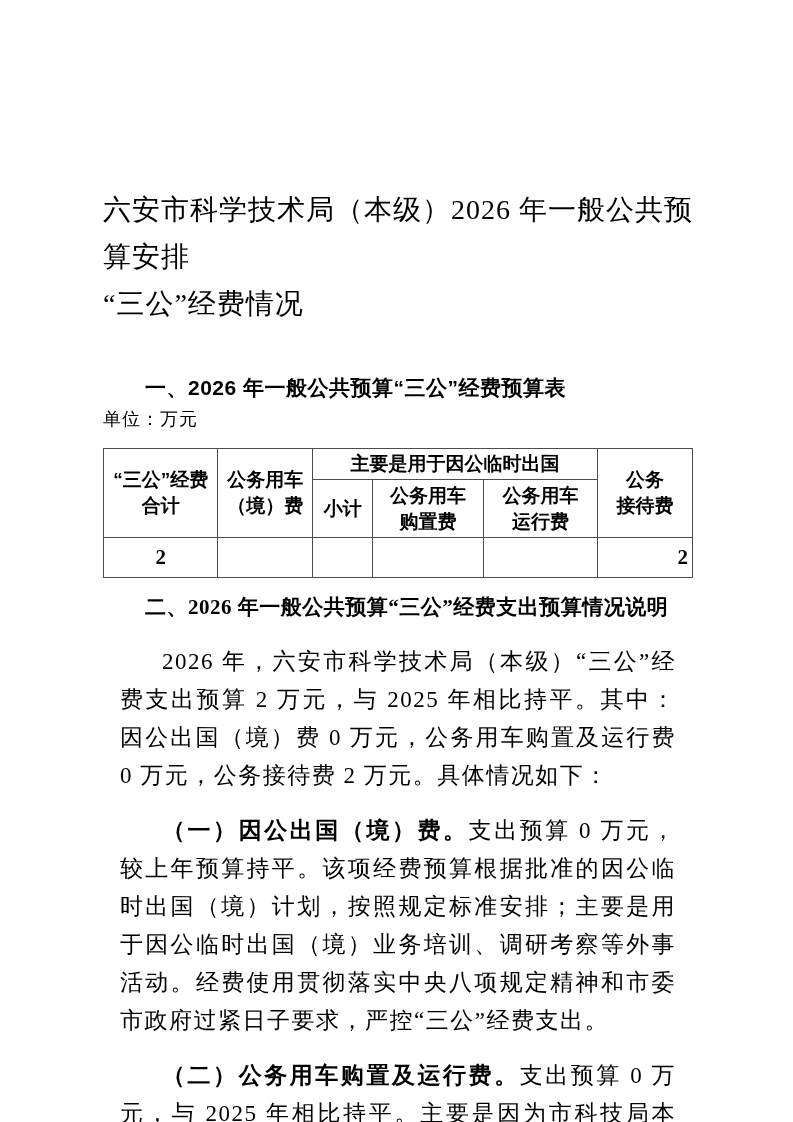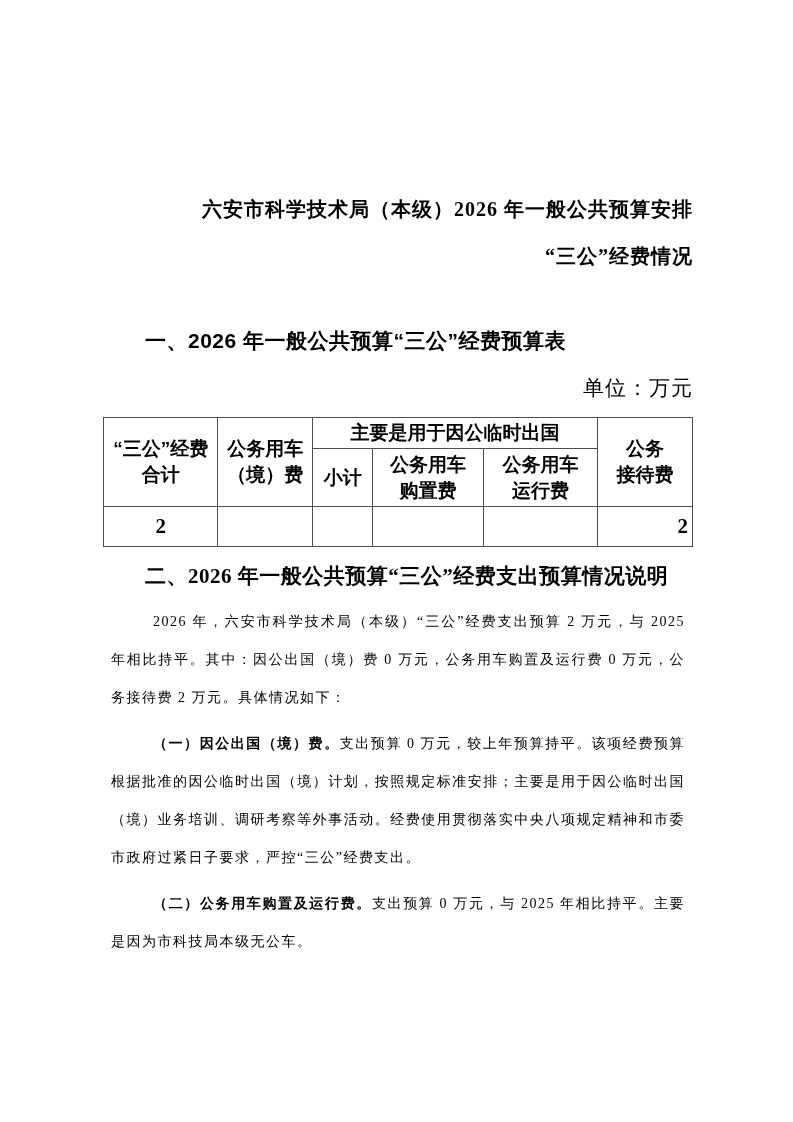--- a/index.html
+++ b/index.html
@@ -12,45 +12,44 @@
     width: 793px;
     height: 1122px;
     background: #ffffff;
     box-sizing: border-box;
     padding: 186px 100px 0 103px;
     color: #000000;
     font-family: "Liberation Serif", "DejaVu Serif", serif;
     overflow: hidden;
   }
   .doc-title {
-    font-size: 20px;
-    font-weight: bold;
+    font-size: 28px;
+    font-weight: normal;
     line-height: 47px;
-    text-align: right;
+    text-align: left;
     letter-spacing: 1px;
   }
   .sec-heading {
     margin: 0;
     margin-top: 42px;
     font-size: 21px;
     font-weight: bold;
     line-height: 38px;
     text-indent: 42px;
     font-family: "Liberation Sans", "DejaVu Sans", sans-serif;
     letter-spacing: 0.5px;
   }
   .sec-heading.second {
     margin-top: 2px;
     font-family: "Liberation Serif", "DejaVu Serif", serif;
   }
   .unit-note {
-    margin-top: 16px;
-    font-size: 21px;
+    font-size: 18px;
     line-height: 24px;
-    text-align: right;
+    text-align: left;
     letter-spacing: 1px;
   }
   table.budget {
     width: 100%;
     border-collapse: collapse;
     table-layout: fixed;
     margin-top: 17px;
   }
   table.budget th,
   table.budget td {
@@ -71,22 +70,22 @@
   tr.sub-row th { height: 58px; }
   tr.data-row td {
     height: 40px;
     font-size: 21px;
     font-weight: bold;
     vertical-align: middle;
   }
   td.num-center { text-align: center; }
   td.num-right  { text-align: right; padding-right: 8px; }
   .para {
-    margin: 8px;
-    font-size: 14px;
+    margin: 17px;
+    font-size: 23px;
     line-height: 38px;
     text-align: justify;
     text-indent: 42px;
     letter-spacing: 1.5px;
   }
   .para .lead { font-weight: bold; }
   .body-block { margin-top: 10px; }
 </style>
 </head>
 <body>

